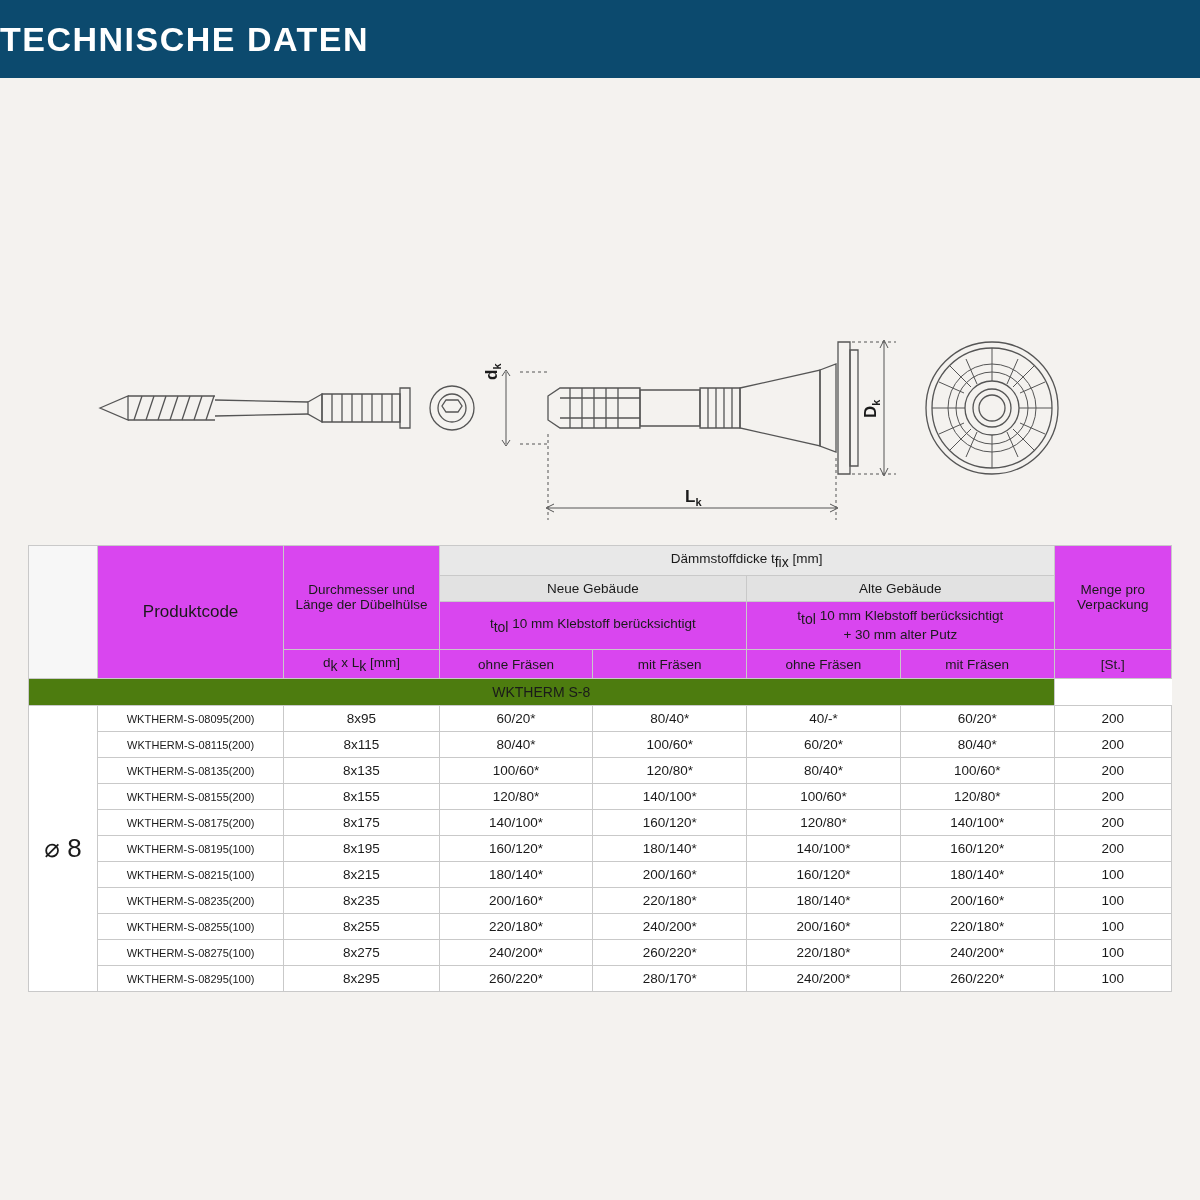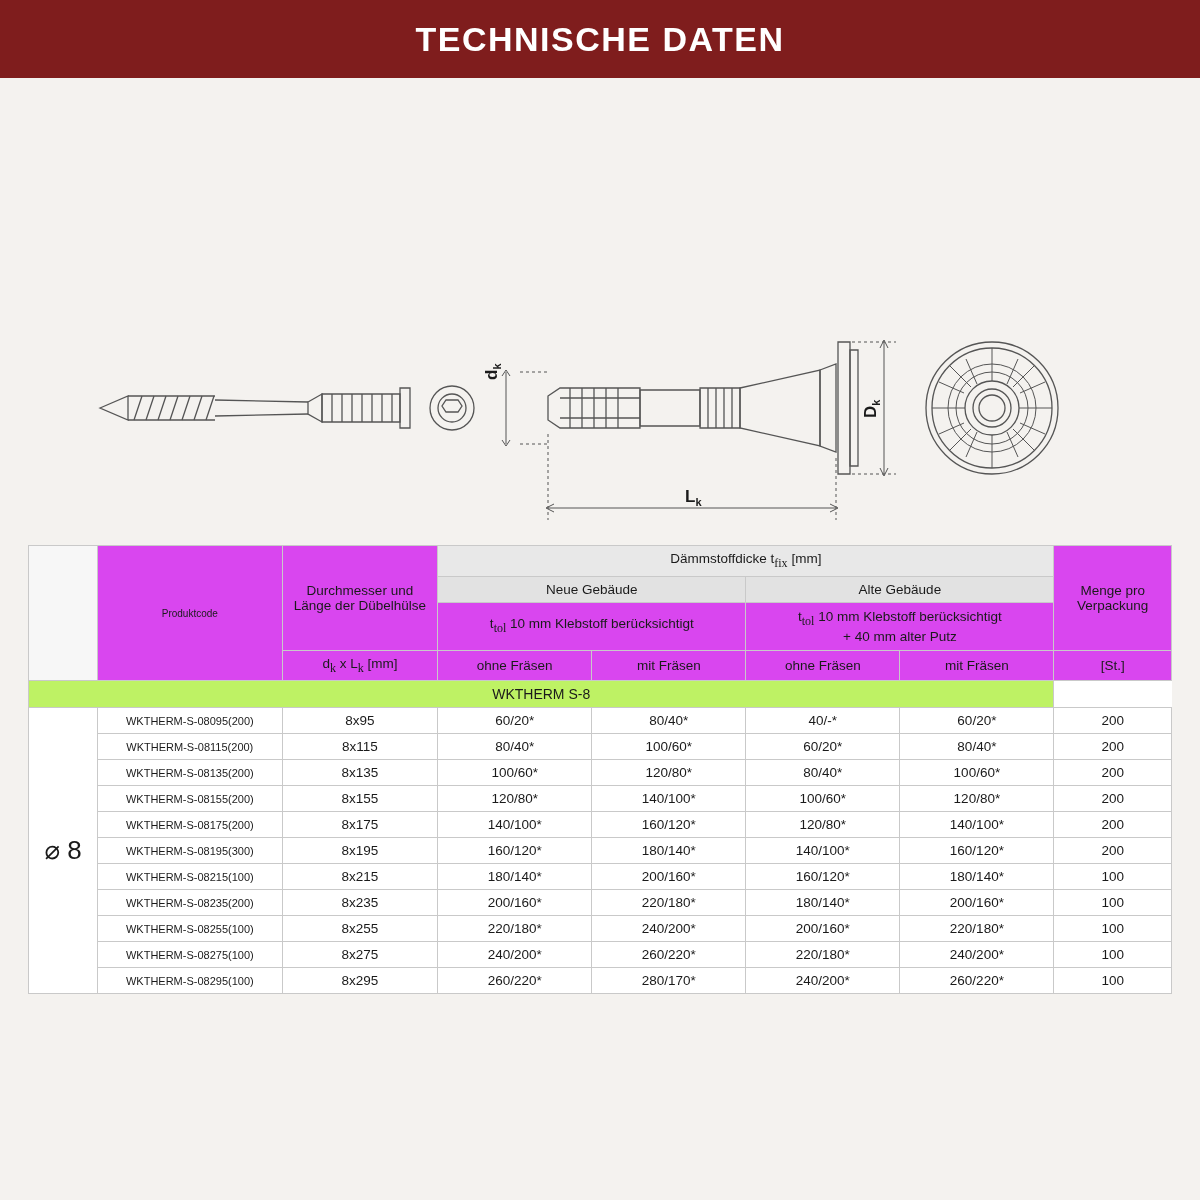--- a/index.html
+++ b/index.html
@@ -8,22 +8,22 @@
     width:1200px; height:1200px;
     background:#f4f2ef;
     font-family:"Liberation Sans", sans-serif;
     color:#1a1a1a;
     overflow:hidden;
     position:relative;
   }
   
   .banner {
     width:100%; height:78px;
-    background:#7f1d1d;
-    display:flex; align-items:center; justify-content:center;
+    background:#0c4a6e;
+    display:flex; align-items:center; justify-content:flex-start;
   }
   .banner-title {
     color:#ffffff;
     font-size:34px;
     font-weight:bold;
     letter-spacing:1.5px;
   }
 
   
   .drawing {
@@ -49,37 +49,37 @@
     text-align:center;
     vertical-align:middle;
     padding:5px 4px;
     font-weight:normal;
     color:#1a1a1a;
   }
   .hdr-grey { background:#e8e8e8; }
   .hdr-grey2 { background:#e2e2e2; }
   .hdr-light { background:#d946ef; }
   .section-row td {
-    background:#bef264;
+    background:#4d7c0f;
     color:#ffffff;
     font-size:14px;
     padding:7px 4px;
     border:1px solid #333333;
   }
   .diam-cell {
     background:#ffffff;
     font-size:26px;
     font-weight:bold;
     width:72px;
   }
-  .code-cell { width:192px; font-size:10px; }
+  .code-cell { width:192px; font-size:17px; }
   .dur-cell  { width:160px; }
   .val-cell  { width:160px; }
   .menge-cell{ width:120px; }
-  .sub { font-size:12px; vertical-align:sub;font-family:Liberation Serif, serif; }
+  .sub { font-size:14px; vertical-align:sub; }
   .hdr-tall { height:48px; }
   .left-blank { background:#f7f7f7; border:1px solid #c9c9c9; }
   .row-label { font-size:11px; }
 </style>
 </head>
 <body>
 
 <div class="banner">
   <div class="banner-title">TECHNISCHE DATEN</div>
 </div>
@@ -192,21 +192,21 @@
       <th colspan="2" class="hdr-grey2">Alte Gebäude</th>
     </tr>
     <tr class="hdr-tall">
       <th colspan="2" class="hdr-light">
         <span>t</span><span class="sub">tol</span>
         <span>10 mm Klebstoff berücksichtigt</span>
       </th>
       <th colspan="2" class="hdr-light">
         <span>t</span><span class="sub">tol</span>
         <span>10 mm Klebstoff berücksichtigt</span><br>
-        <span>+ 40 mm alter Putz</span>
+        <span>+ 30 mm alter Putz</span>
       </th>
     </tr>
     <tr>
       <th class="hdr-light">
         <span>d</span><span class="sub">k</span><span> x L</span><span class="sub">k</span><span> [mm]</span>
       </th>
       <th class="val-cell hdr-light">ohne Fräsen</th>
       <th class="val-cell hdr-light">mit Fräsen</th>
       <th class="val-cell hdr-light">ohne Fräsen</th>
       <th class="val-cell hdr-light">mit Fräsen</th>
@@ -257,21 +257,21 @@
         <tr>
           <td class="code-cell row-label">WKTHERM-S-08175(200)</td>
           <td class="dur-cell">8x175</td>
           <td class="val-cell">140/100*</td>
           <td class="val-cell">160/120*</td>
           <td class="val-cell">120/80*</td>
           <td class="val-cell">140/100*</td>
           <td class="menge-cell">200</td>
         </tr>
         <tr>
-          <td class="code-cell row-label">WKTHERM-S-08195(300)</td>
+          <td class="code-cell row-label">WKTHERM-S-08195(100)</td>
           <td class="dur-cell">8x195</td>
           <td class="val-cell">160/120*</td>
           <td class="val-cell">180/140*</td>
           <td class="val-cell">140/100*</td>
           <td class="val-cell">160/120*</td>
           <td class="menge-cell">200</td>
         </tr>
         <tr>
           <td class="code-cell row-label">WKTHERM-S-08215(100)</td>
           <td class="dur-cell">8x215</td>

